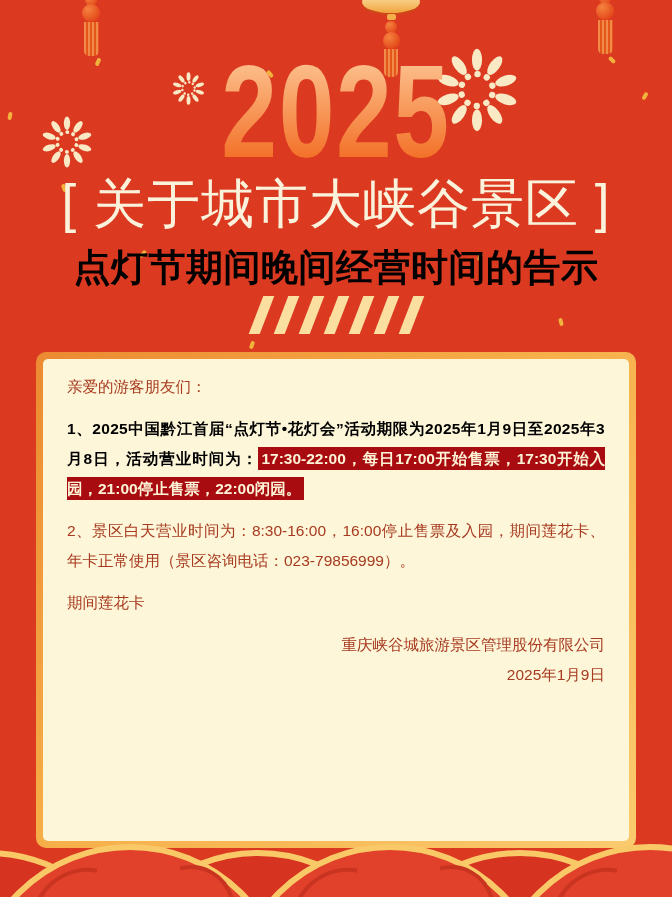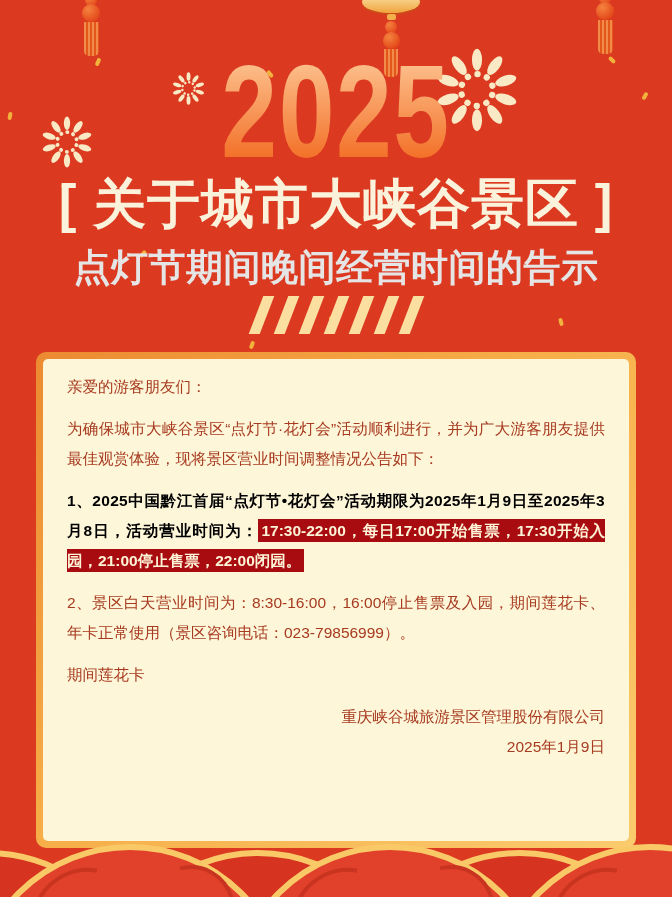--- a/index.html
+++ b/index.html
@@ -32,25 +32,25 @@
   
   .year{
     position:absolute; left:0; right:0; top:46px; text-align:center;
     font-size:132px; font-weight:bold; line-height:1; letter-spacing:2px;
     transform:scaleX(.76);
     background:linear-gradient(180deg,#FDC795 5%,#F2661B 95%);
     -webkit-background-clip:text; background-clip:text; color:transparent;
   }
   .title{
     position:absolute; left:0; right:0; top:174px; text-align:center;
-    color:#FBF2DC; font-size:53px; font-weight:bold; letter-spacing:1px; line-height:1.15;
+    color:#FBF2DC; font-size:53px; font-weight:normal; letter-spacing:1px; line-height:1.15;
   }
   .subtitle{
     position:absolute; left:0; right:0; top:243px; text-align:center;
-    color:#e5e5e5; font-size:37px; font-weight:bold; letter-spacing:.5px;
+    color:#000000; font-size:37px; font-weight:bold; letter-spacing:.5px;
   }
   .slash-row{
     position:absolute; left:0; right:0; top:296px; height:38px;
     display:flex; justify-content:center; gap:14px;
   }
   .slash-row i{display:block;width:11px;height:38px;background:#FBDFA0;transform:skewX(-21deg);}
   
   .card-frame{
     position:absolute; left:36px; top:352px; width:600px; height:496px;
     box-sizing:border-box; padding:7px; border-radius:10px;
@@ -153,21 +153,20 @@
       <i></i>
       <i></i>
       <i></i>
       <i></i>
       <i></i>
     </div>
 
   <div class="card-frame">
     <div class="card">
       <p>亲爱的游客朋友们：</p>
-      <p>为确保城市大峡谷景区“点灯节·花灯会”活动顺利进行，并为广大游客朋友提供最佳观赏体验，现将景区营业时间调整情况公告如下：</p>
       <p><span class="strong-item">1、2025中国黔江首届“点灯节•花灯会”活动期限为2025年1月9日至2025年3月8日，活动营业时间为：</span><span class="hl">17:30-22:00，每日17:00开始售票，17:30开始入园，21:00停止售票，22:00闭园。</span></p>
       <p>2、景区白天营业时间为：8:30-16:00，16:00停止售票及入园，期间莲花卡、年卡正常使用（景区咨询电话：023-79856999）。</p>
       <p>期间莲花卡</p>
       <div class="signature">
         <div>重庆峡谷城旅游景区管理股份有限公司</div>
         <div>2025年1月9日</div>
       </div>
     </div>
   </div>
 

